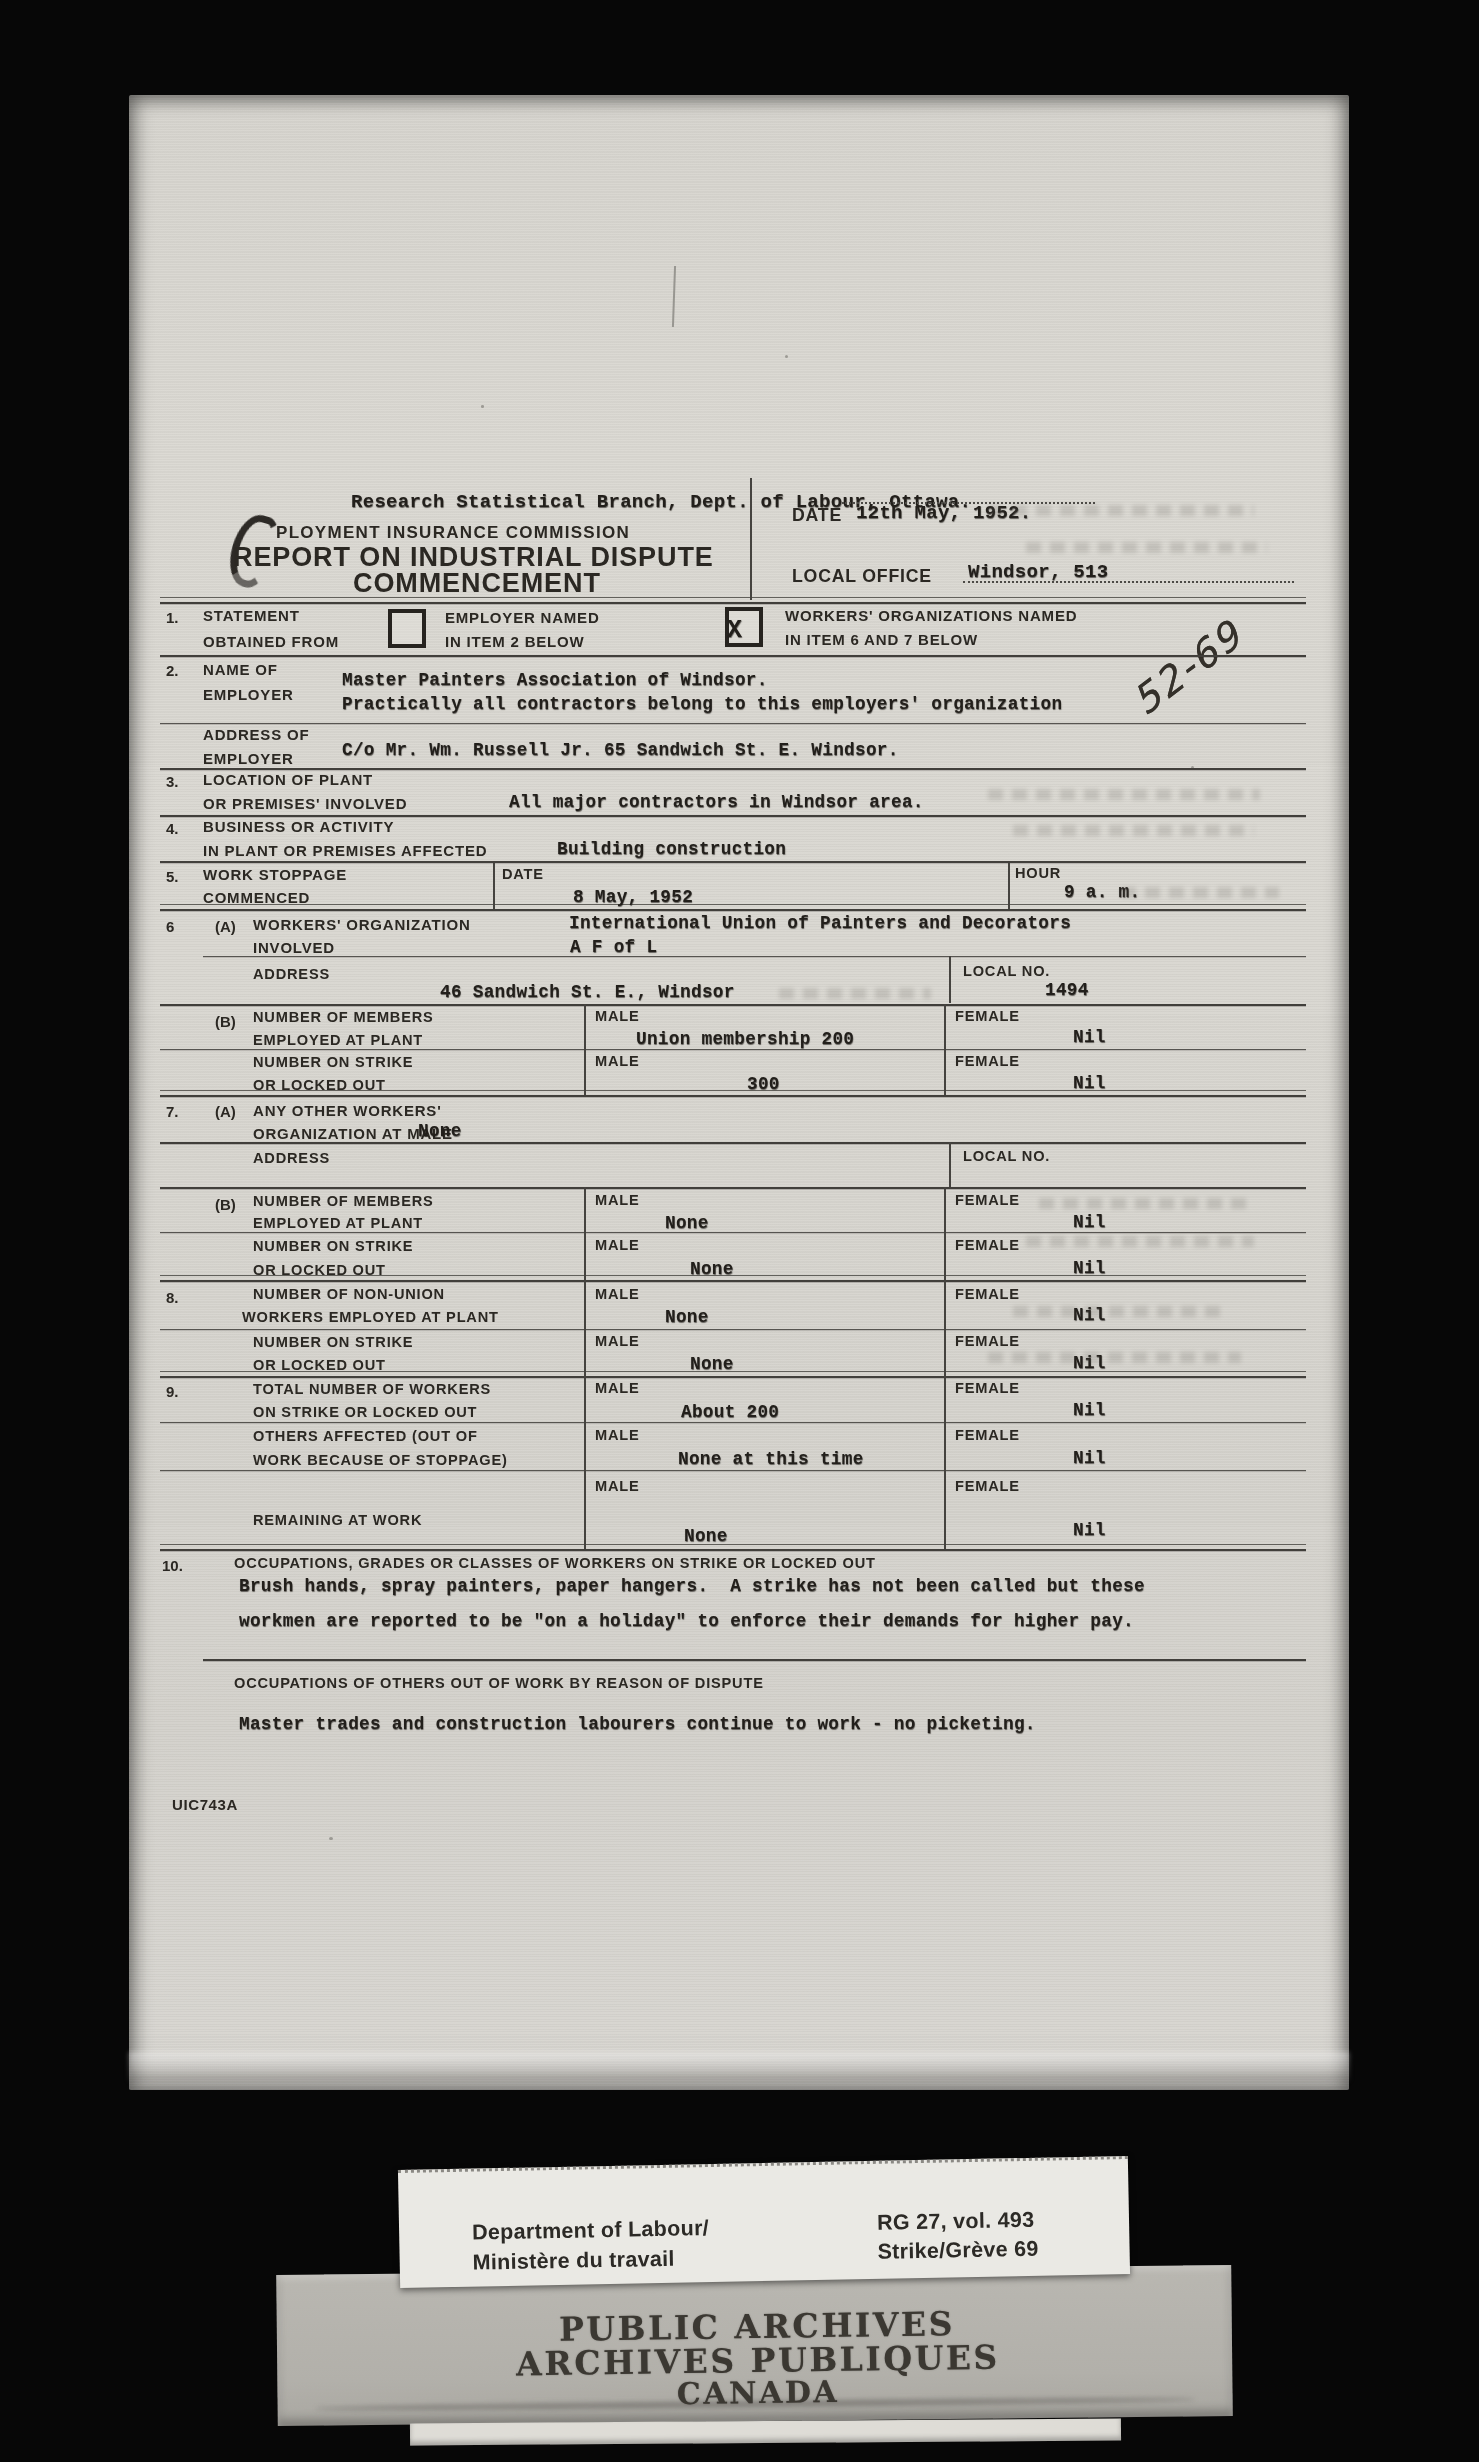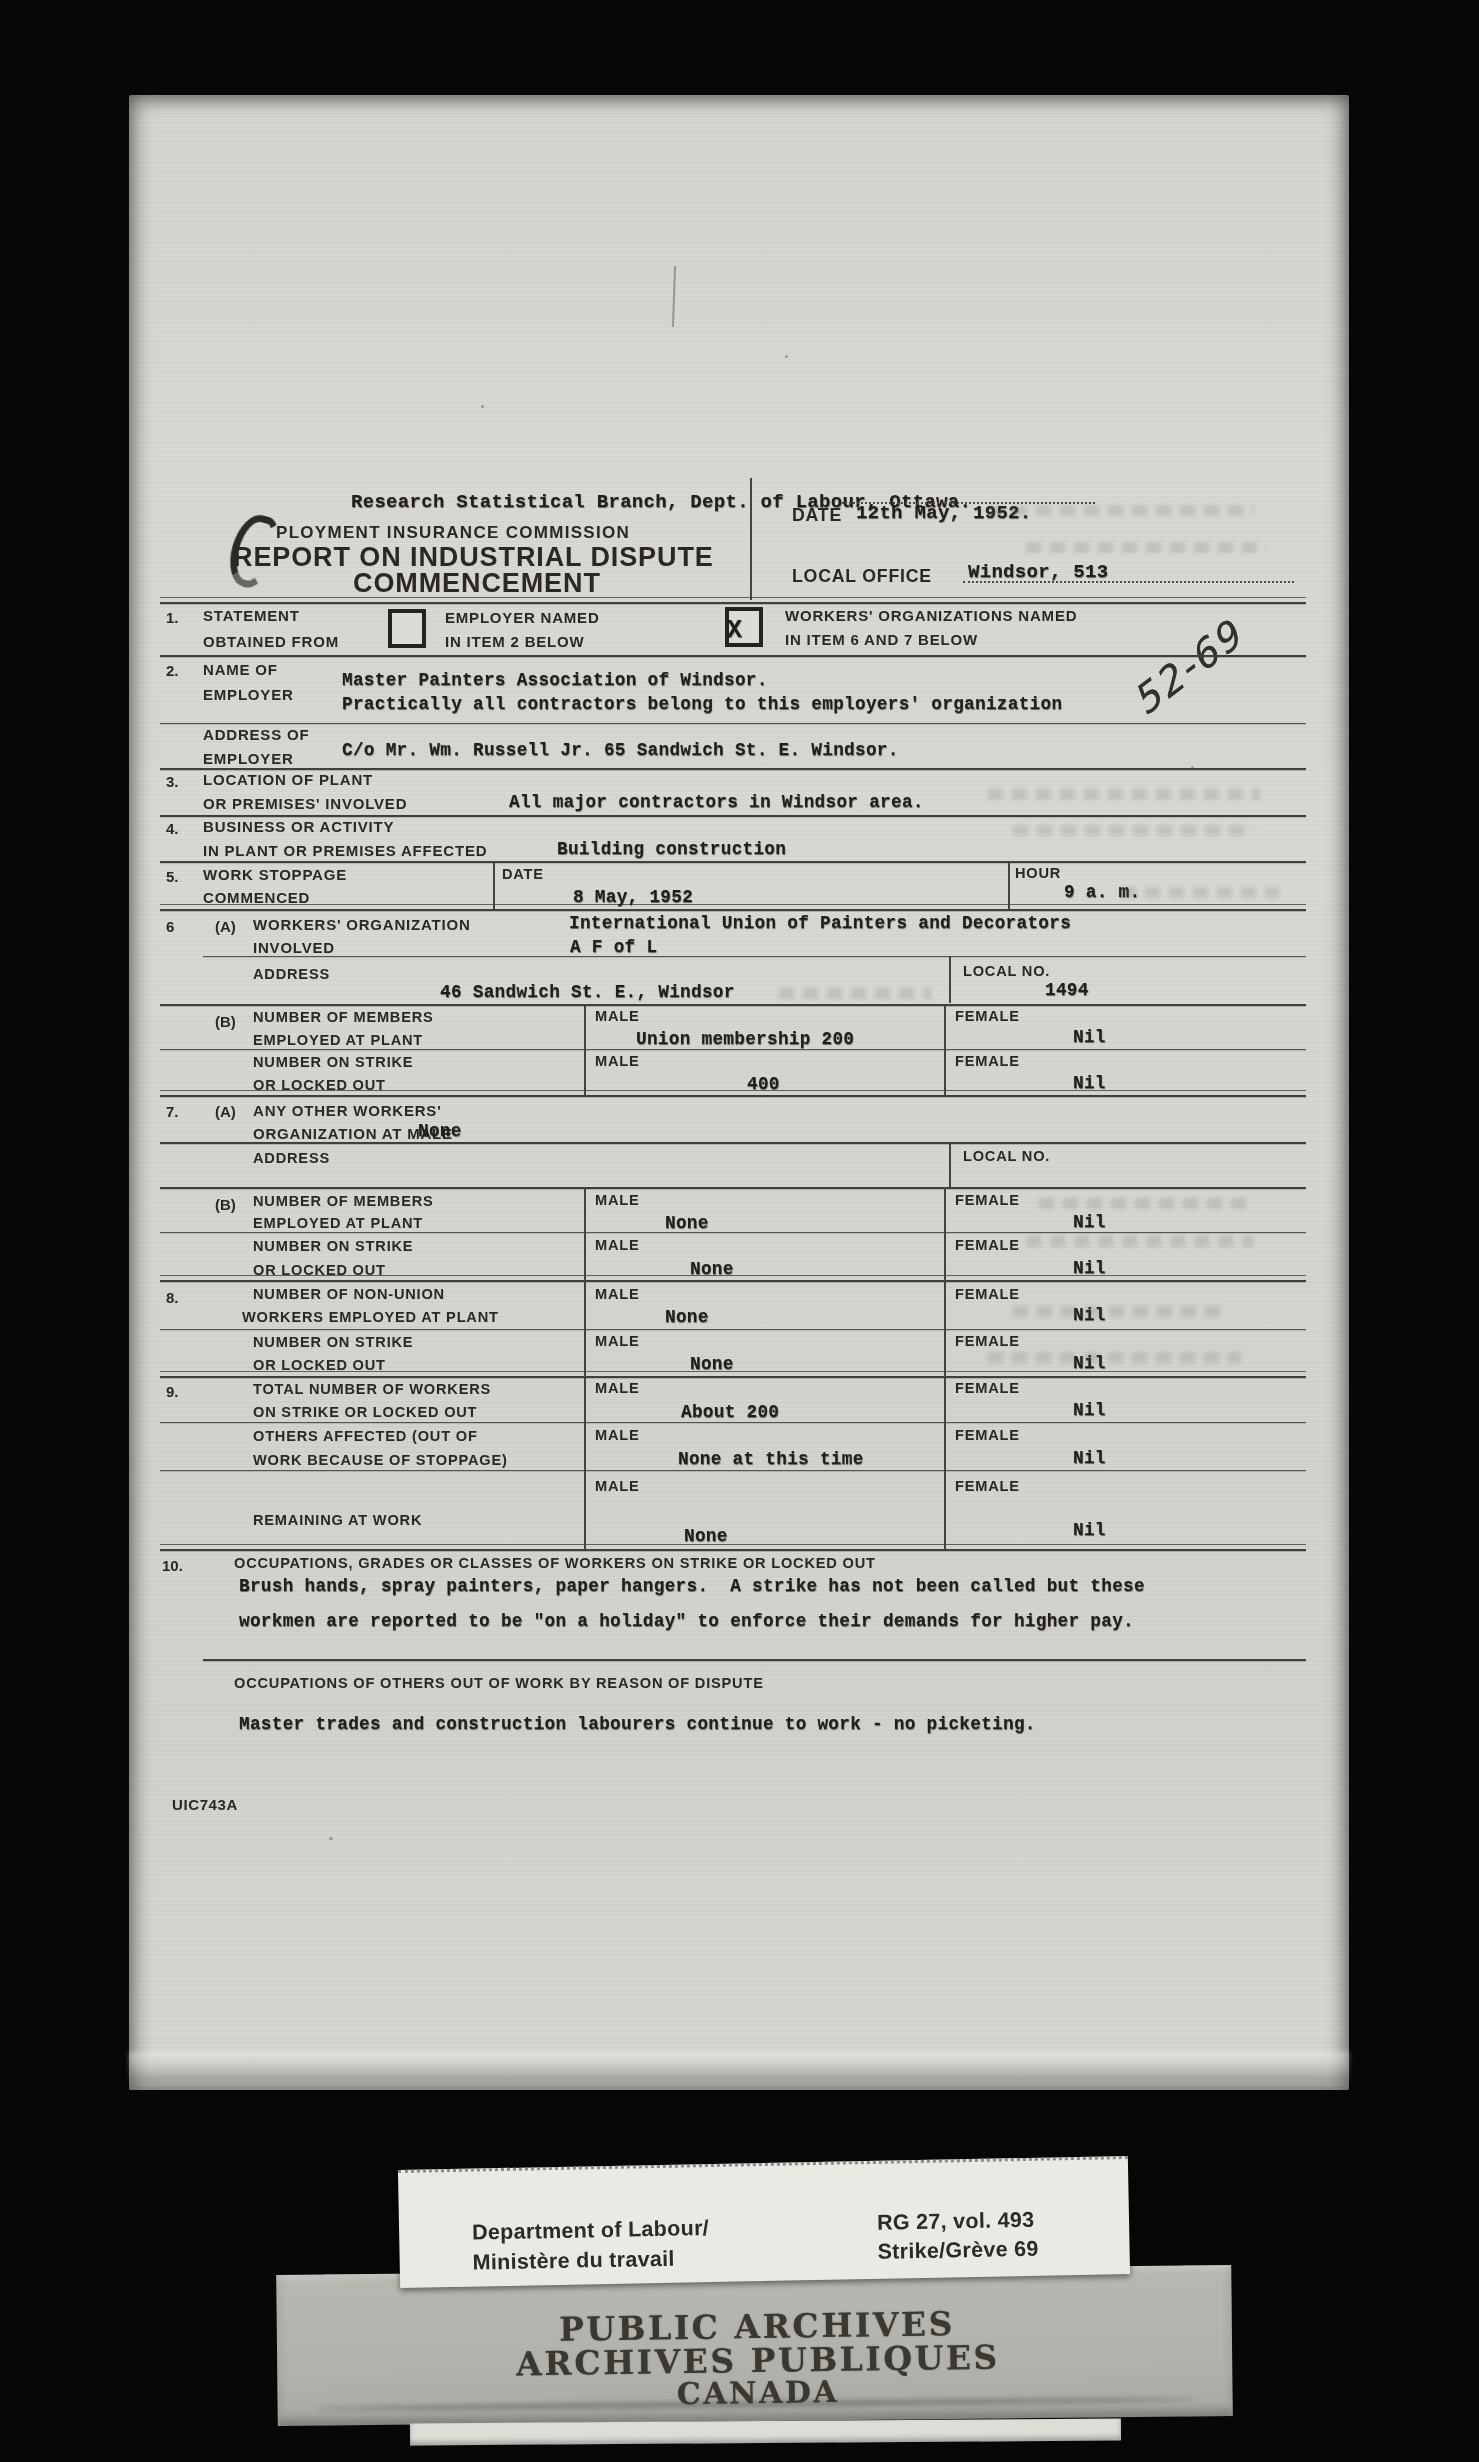--- a/index.html
+++ b/index.html
@@ -176,21 +176,21 @@
   <div class="abs lbl sm" style="left:253px;top:1032px;">EMPLOYED AT PLANT</div>
   <div class="abs lbl sm" style="left:595px;top:1008px;">MALE</div>
   <div class="abs lbl sm" style="left:955px;top:1008px;">FEMALE</div>
   <div class="abs typed" style="left:636px;top:1029px;">Union membership 200</div>
   <div class="abs typed" style="left:1073px;top:1027px;">Nil</div>
 
   <div class="abs lbl sm" style="left:253px;top:1054px;">NUMBER ON STRIKE</div>
   <div class="abs lbl sm" style="left:253px;top:1077px;">OR LOCKED OUT</div>
   <div class="abs lbl sm" style="left:595px;top:1053px;">MALE</div>
   <div class="abs lbl sm" style="left:955px;top:1053px;">FEMALE</div>
-  <div class="abs typed" style="left:747px;top:1074px;">400</div>
+  <div class="abs typed" style="left:747px;top:1074px;">300</div>
   <div class="abs typed" style="left:1073px;top:1073px;">Nil</div>
 
   <div class="abs num" style="left:166px;top:1103px;">7.</div>
   <div class="abs num" style="left:215px;top:1103px;">(A)</div>
   <div class="abs lbl" style="left:253px;top:1102px;">ANY OTHER WORKERS'</div>
   <div class="abs lbl" style="left:253px;top:1125px;">ORGANIZATION AT MALE</div>
   <div class="abs typed" style="left:418px;top:1121px;">None</div>
   <div class="abs lbl sm" style="left:253px;top:1150px;">ADDRESS</div>
   <div class="abs lbl sm" style="left:963px;top:1148px;">LOCAL NO.</div>
 

